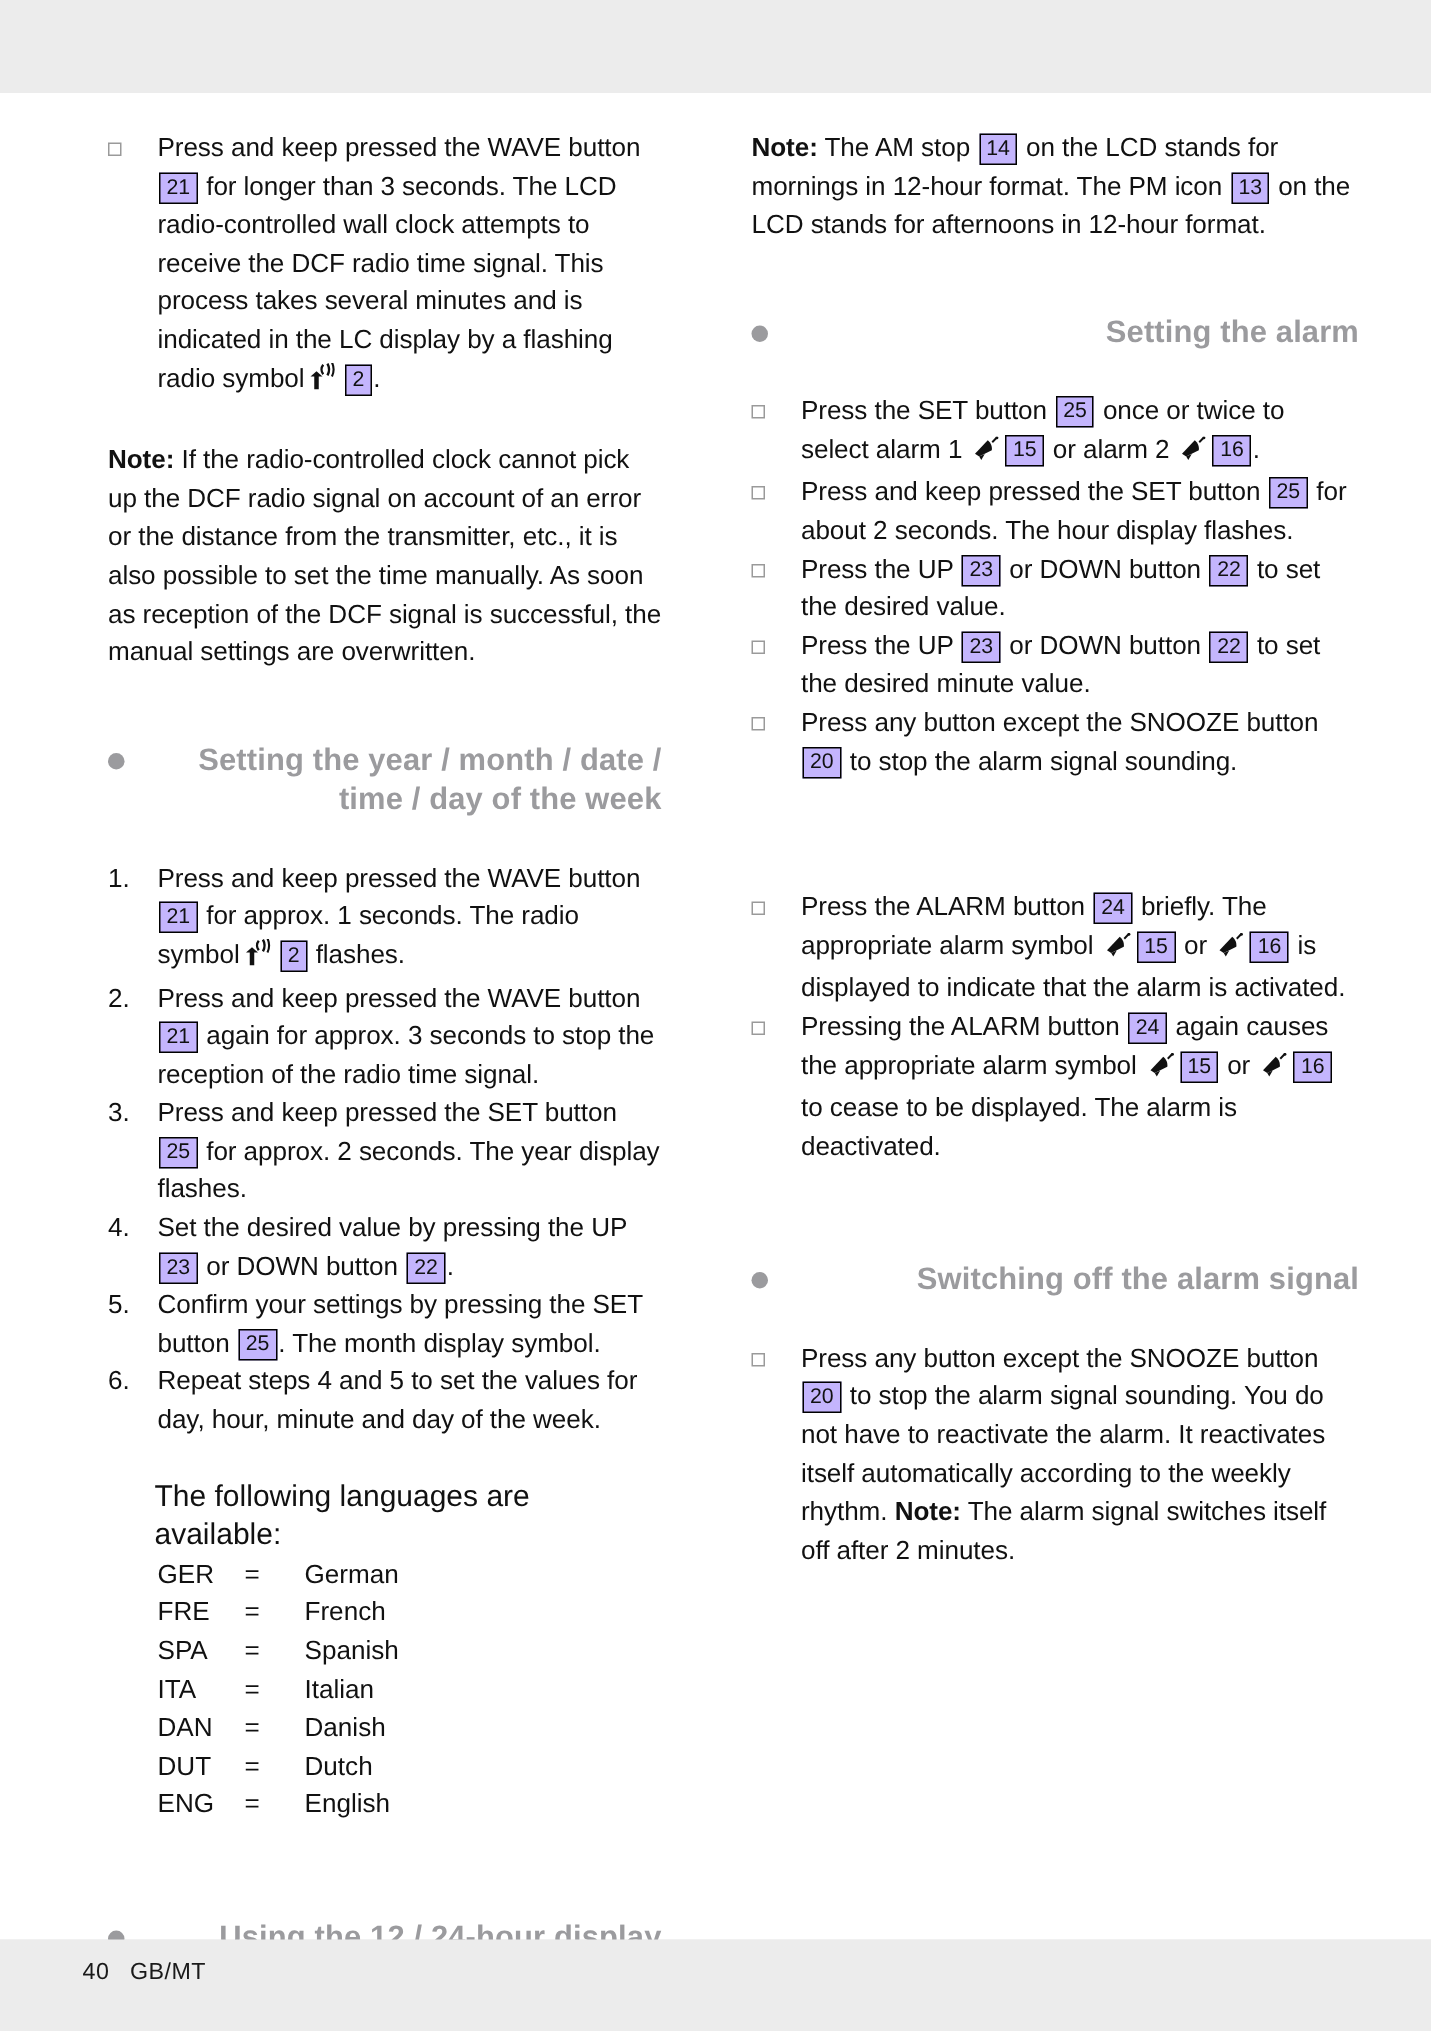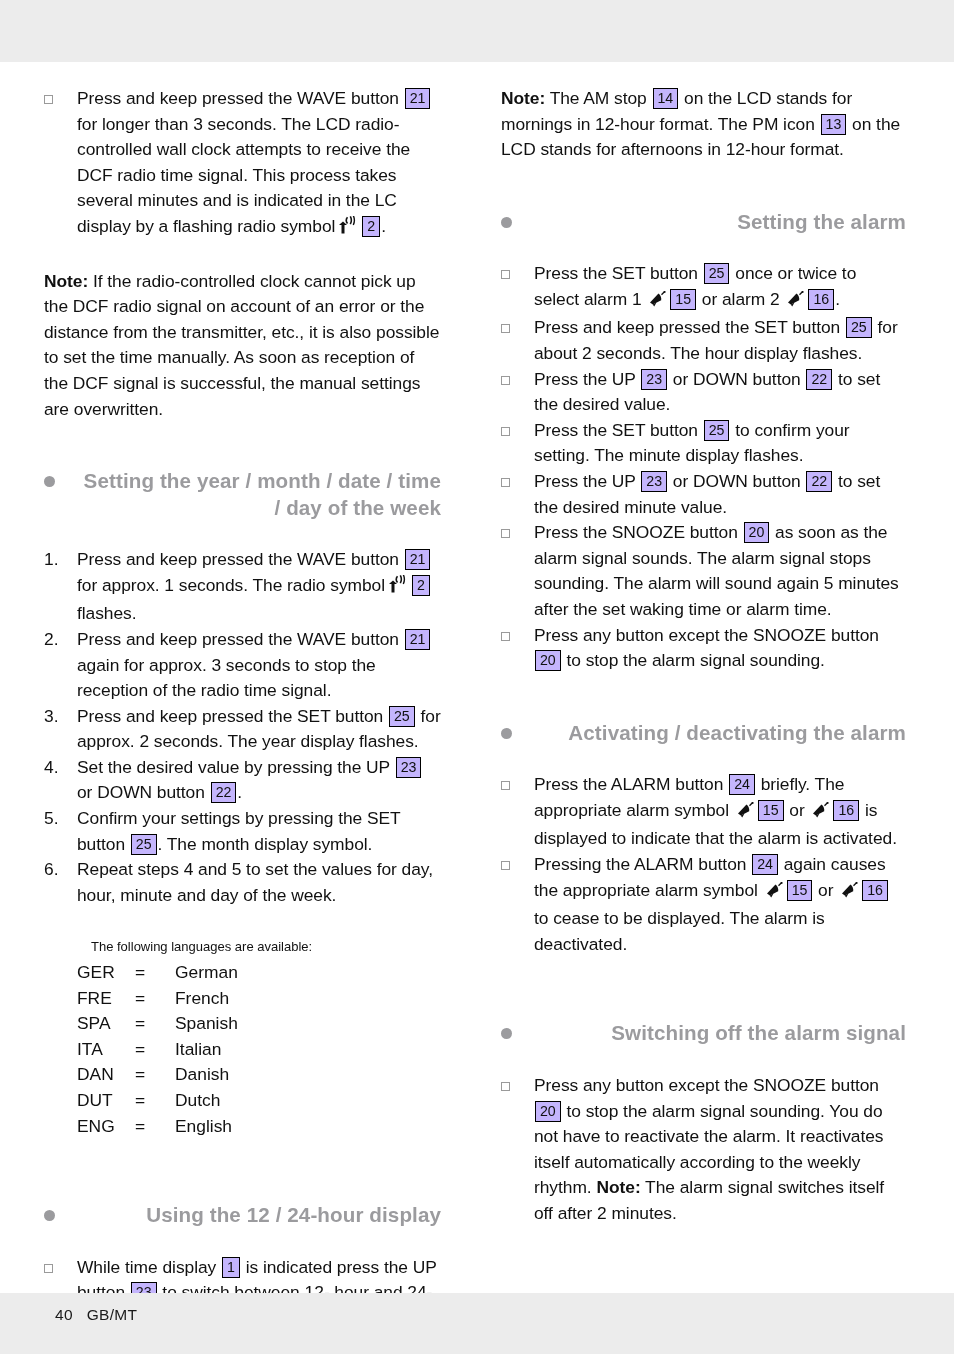--- a/index.html
+++ b/index.html
@@ -40,21 +40,21 @@
     left: 0; top: 62px;
     width: 954px; height: 1231px;
     display: flex;
     gap: 0px;
   }
   .col {
     width: 477px;
     padding: 0;
     position: relative;
   }
-  .col-left  { padding: 24px 36px 0 44px; }
+  .col-left  { padding: 24px 36px 0 72px; }
   .col-right { padding: 24px 48px 0 24px; }
 
   
   .para, .li-text {
     font-size: 17.4px;
     line-height: 25.6px;
     color: #111111;
     letter-spacing: -0.05px;
     text-align: left;
   }
@@ -144,22 +144,22 @@
     margin-left: 33px;
     font-size: 17.4px;
     line-height: 25.6px;
     color: #111111;
     border-collapse: collapse;
   }
   .lang-table td { padding: 0; vertical-align: top; white-space: pre; margin-left: 21px; }
   .lang-code { width: 58px; }
   .lang-eq   { width: 40px; }
   .lang-intro {
-    margin-left: 47px;
-    font-size: 13px;
+    margin-left: 31px;
+    font-size: 20px;
     line-height: 25.6px;
     color: #111111;
   }
 </style>
 </head>
 <body>
 
 <div id="page">
 
   <div id="paper"></div>
@@ -329,49 +329,37 @@
         <div class="sq-item">
           <span class="sqbullet"></span>
           <div class="li-text"><span>Press and keep pressed the SET button</span> <span class="refbox">25</span> <span>for about 2 seconds. The hour display flashes.</span></div>
         </div>
 
         <div class="sq-item">
           <span class="sqbullet"></span>
           <div class="li-text"><span>Press the UP</span> <span class="refbox">23</span> <span>or DOWN button</span> <span class="refbox">22</span> <span>to set the desired value.</span></div>
         </div>
 
-        <div class="sq-item">
-          <span class="sqbullet"></span>
-          <div class="li-text"><span>Press the SET button</span> <span class="refbox">25</span> <span>to confirm your setting. The minute display flashes.</span></div>
-        </div>
 
         <div class="sq-item">
           <span class="sqbullet"></span>
           <div class="li-text"><span>Press the UP</span> <span class="refbox">23</span> <span>or DOWN button</span> <span class="refbox">22</span> <span>to set the desired minute value.</span></div>
         </div>
 
 
-        <div class="sq-item">
-          <span class="sqbullet"></span>
-          <div class="li-text"><span>Press the SNOOZE button</span> <span class="refbox">20</span> <span>as soon as the alarm signal sounds. The alarm signal stops sounding. The alarm will sound again 5 minutes after the set waking time or alarm time.</span></div>
-        </div>
 
         <div class="sq-item">
           <span class="sqbullet"></span>
           <div class="li-text"><span>Press any button except the SNOOZE button</span> <span class="refbox">20</span> <span>to stop the alarm signal sounding.</span></div>
         </div>
 
       </div>
 
       <div class="block-gap-xl"></div>
 
-      <div class="heading">
-        <span class="dot"></span>
-        <span class="htext">Activating / deactivating the alarm</span>
-      </div>
 
       <div class="block-gap-md"></div>
 
       <div class="sq-list">
 
         <div class="sq-item">
           <span class="sqbullet"></span>
           <div class="li-text"><span>Press the ALARM button</span> <span class="refbox">24</span> <span>briefly. The appropriate alarm symbol</span> <span class="icon-inline"><svg width="19" height="17" viewBox="0 0 19 17">
                   <path d="M2 11.5 L10.5 2.5 C12.5 4.0 13.6 6.6 13.2 9.2 L4.8 13.4 Z" fill="#111"></path>
                   <path d="M4.8 13.4 L8.5 11.6 L6.2 15.6 Z" fill="#111"></path>

